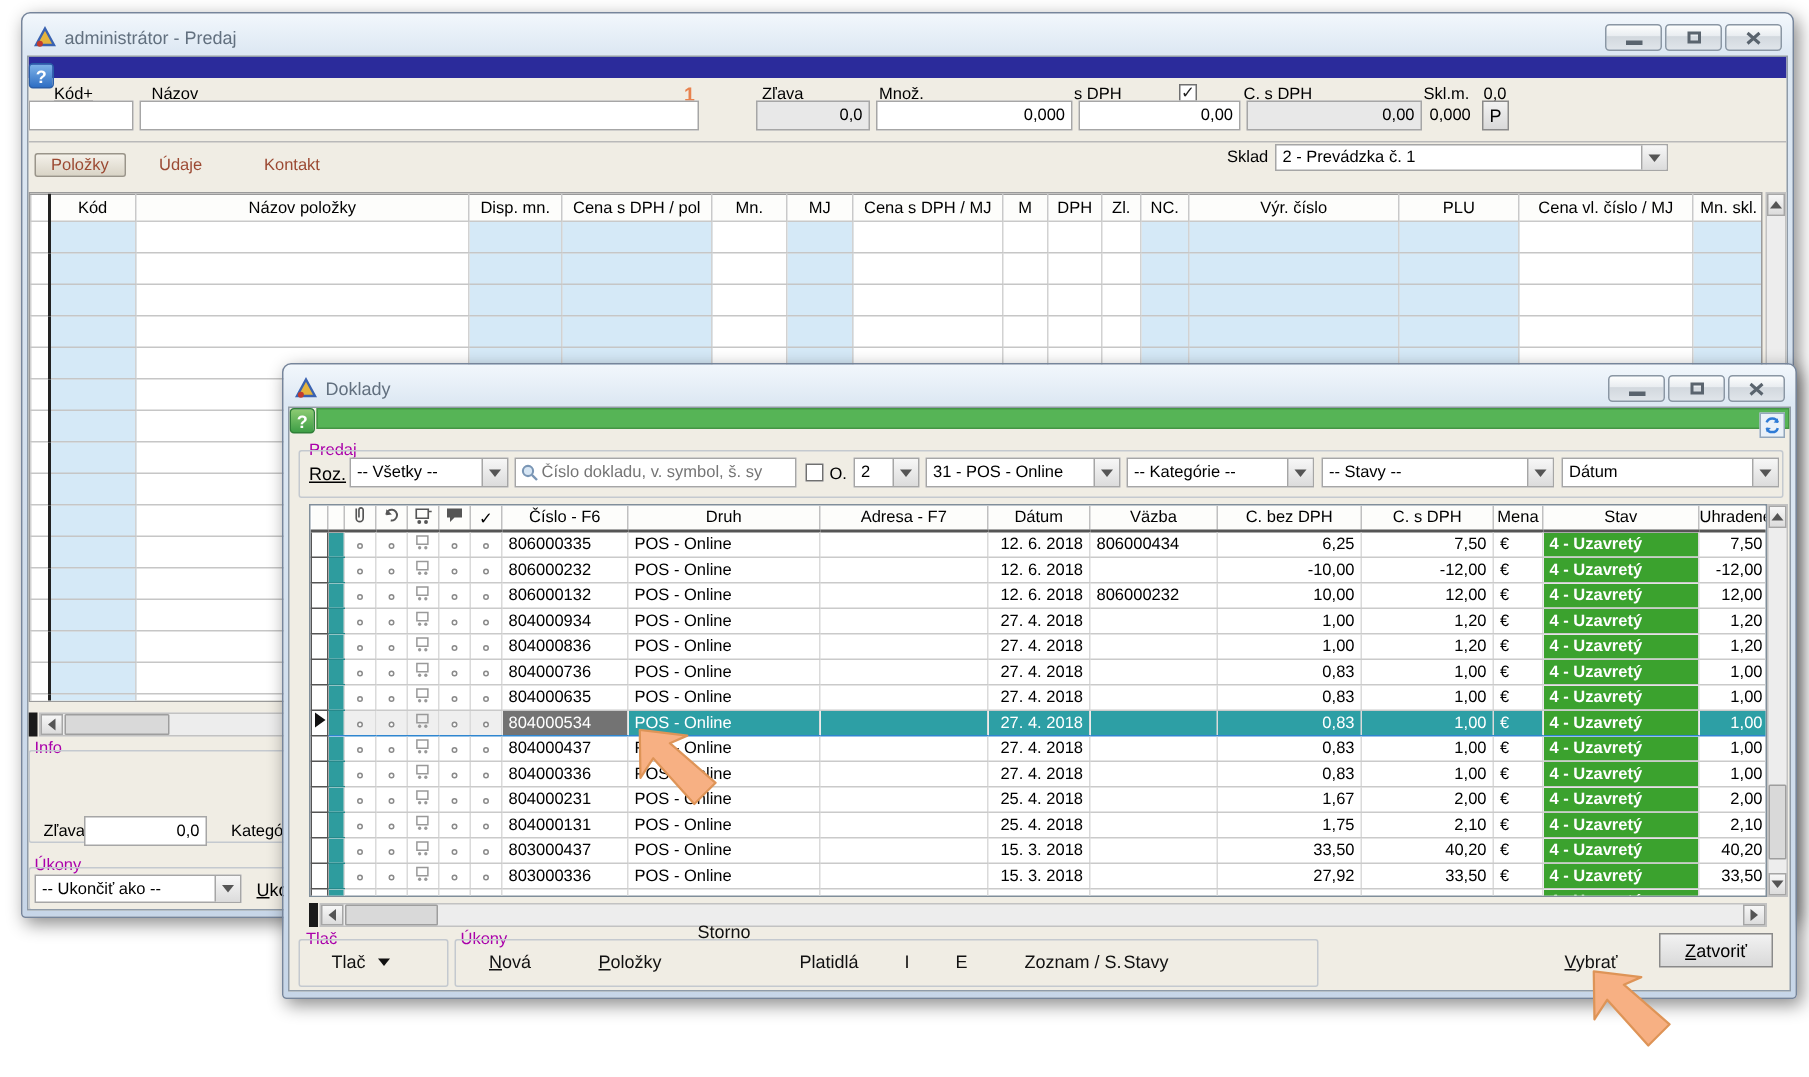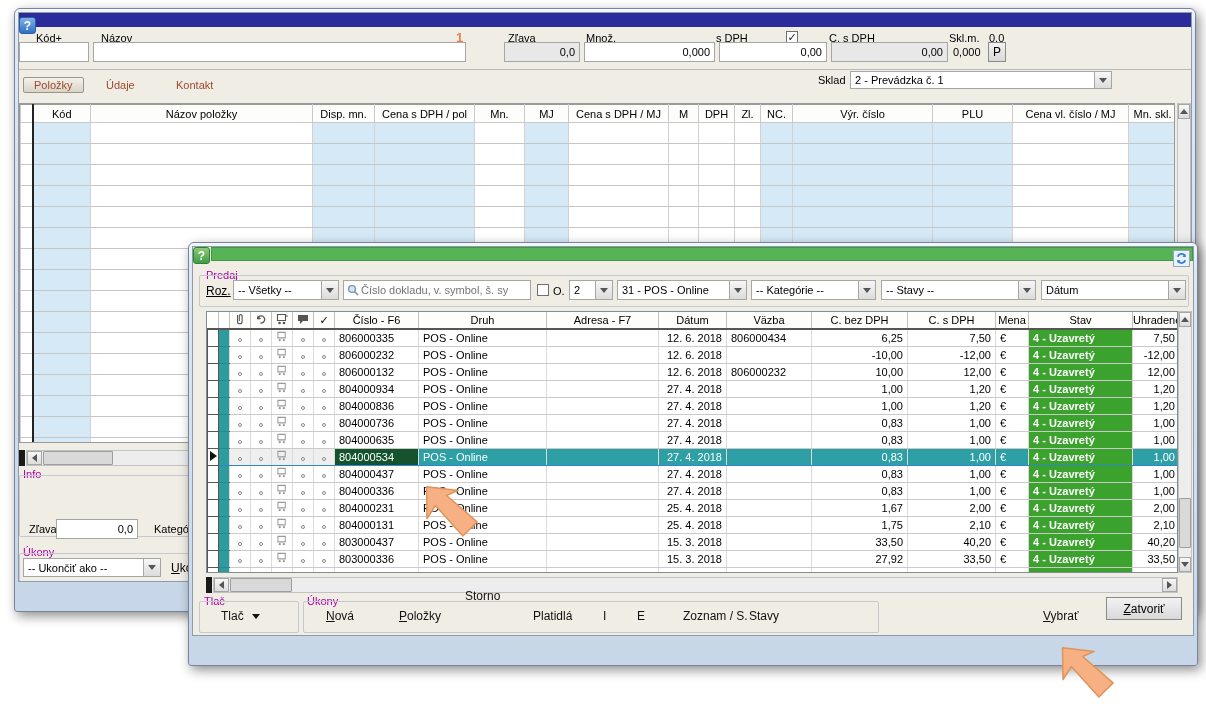--- a/index.html
+++ b/index.html
@@ -86,39 +86,59 @@
   #dk-table td.r { text-align:right; }
   #dk-table td.c-sel { background:#fff; border:1px solid #555; padding:0; }
   #dk-table td.c-status { background:#2E9C9E; border-bottom:1px solid #27898B; }
   #dk-table td.c-ic { text-align:center; padding:0; color:#888; }
   .dot { display:inline-block; width:4px; height:4px; border:1px solid #8A8A8A; border-radius:50%; background:#fff; }
   #dk-table td.c-stav { background:#3BA22E; color:#fff; font-weight:bold; }
   #dk-table tr.selected td { background:#2D9FA5; color:#fff; border-top:1px solid #2F86D0; border-bottom:1px solid #2F86D0; }
   #dk-table tr.selected td.c-sel { background:#fff; border:1px solid #555; }
   #dk-table tr.selected td.c-ic { background:#EFEFEF; }
   #dk-table tr.selected td.c-status { background:#2E9C9E; }
-  #dk-table tr.selected td.c-cislo { background:#14532d;margin-left:28px; }
+  #dk-table tr.selected td.c-cislo { background:#737373;margin-left:28px; }
   #dk-table tr.selected td.c-stav { background:#3BA22E; }
   .ptr { display:inline-block; width:0; height:0; border-top:5px solid transparent; border-bottom:5px solid transparent;
          border-left:7px solid #111; margin-left:2px; }
 
   .flatbtn { position:absolute; font-size:12px; color:#111; white-space:nowrap; cursor:default; }
   .raisedbtn { position:absolute; border:1px solid #8A8A8A; background:linear-gradient(#F2F2F2,#D9D9D9);
                font-size:12px; display:flex; align-items:center; justify-content:center; }
 
   .icon-tile { position:absolute; width:17px; height:17px; background:#EAF1F8; border:1px solid #93A6BB;
                display:flex; align-items:center; justify-content:center; }
   .orange { color:#E8824E; font-weight:bold; }
 
   .arrow-anno { position:absolute; z-index:60; }
 </style>
 </head>
 <body>
 
 <div class="window" style="left:14px; top:8px; width:1182px; height:604px; z-index:1">
+  <div class="titlebar">
+    <svg width="16" height="16" viewBox="0 0 16 16">
+      <path d="M8 2 L14 13 H2 Z" fill="#E5B43C" stroke="#3A62B0" stroke-width="1.6"></path>
+      <circle cx="4.6" cy="12.2" r="2" fill="#C23B2E"></circle>
+    </svg>
+    <span class="title-text">administrátor - Predaj</span>
+    <div class="win-controls">
+      <div class="win-btn">
+          <div class="glyph-min"></div>
+        </div>
+      <div class="win-btn">
+          <div class="glyph-max"></div>
+        </div>
+      <div class="win-btn">
+        <svg width="10" height="9" viewBox="0 0 10 9">
+            <path d="M1 1 L9 8 M9 1 L1 8" stroke="#5A646E" stroke-width="2"></path>
+          </svg>
+      </div>
+    </div>
+  </div>
   <div class="win-body" style="height:570px">
     <div class="navy-bar"></div>
     <div class="help-tile help-blue" style="left:0; top:4px">
         <span>?</span>
       </div>
 
     <span class="lbl ul" style="left:17px; top:19px">Kód+</span>
     <span class="lbl" style="left:82px; top:19px">Názov</span>
     <span class="lbl orange" style="left:437px; top:17px; font-size:13px">1</span>
     <span class="lbl" style="left:489px; top:19px">Zľava</span>
@@ -503,20 +523,40 @@
       <span class="combo-text">-- Ukončiť ako --</span>
       <span class="combo-btn">
           <span class="chev"></span>
         </span>
     </div>
     <span class="lbl ak" style="left:152px; top:548px; font-size:12px">Ukončiť</span>
   </div>
 </div>
 
 <div class="window" style="left:188px; top:242px; width:1010px; height:424px; z-index:10">
+  <div class="titlebar">
+    <svg width="16" height="16" viewBox="0 0 16 16">
+      <path d="M8 2 L14 13 H2 Z" fill="#E5B43C" stroke="#3A62B0" stroke-width="1.6"></path>
+      <circle cx="4.6" cy="12.2" r="2" fill="#C23B2E"></circle>
+    </svg>
+    <span class="title-text">Doklady</span>
+    <div class="win-controls">
+      <div class="win-btn">
+          <div class="glyph-min"></div>
+        </div>
+      <div class="win-btn">
+          <div class="glyph-max"></div>
+        </div>
+      <div class="win-btn">
+        <svg width="10" height="9" viewBox="0 0 10 9">
+            <path d="M1 1 L9 8 M9 1 L1 8" stroke="#5A646E" stroke-width="2"></path>
+          </svg>
+      </div>
+    </div>
+  </div>
   <div class="win-body" style="height:390px">
     <div class="green-bar" style="left:18px; top:0; right:0; height:14px"></div>
     <div class="help-tile help-green" style="left:0; top:0">
         <span>?</span>
       </div>
     <div class="icon-tile" style="left:980px; top:3px">
       <svg width="13" height="13" viewBox="0 0 14 14">
         <path d="M3 5 A4.2 4.2 0 0 1 11 5" fill="none" stroke="#2E7BD6" stroke-width="1.8"></path>
         <path d="M11 9 A4.2 4.2 0 0 1 3 9" fill="none" stroke="#2E7BD6" stroke-width="1.8"></path>
         <path d="M11 2 L11.3 5.4 L8 5" fill="#2E7BD6"></path>

